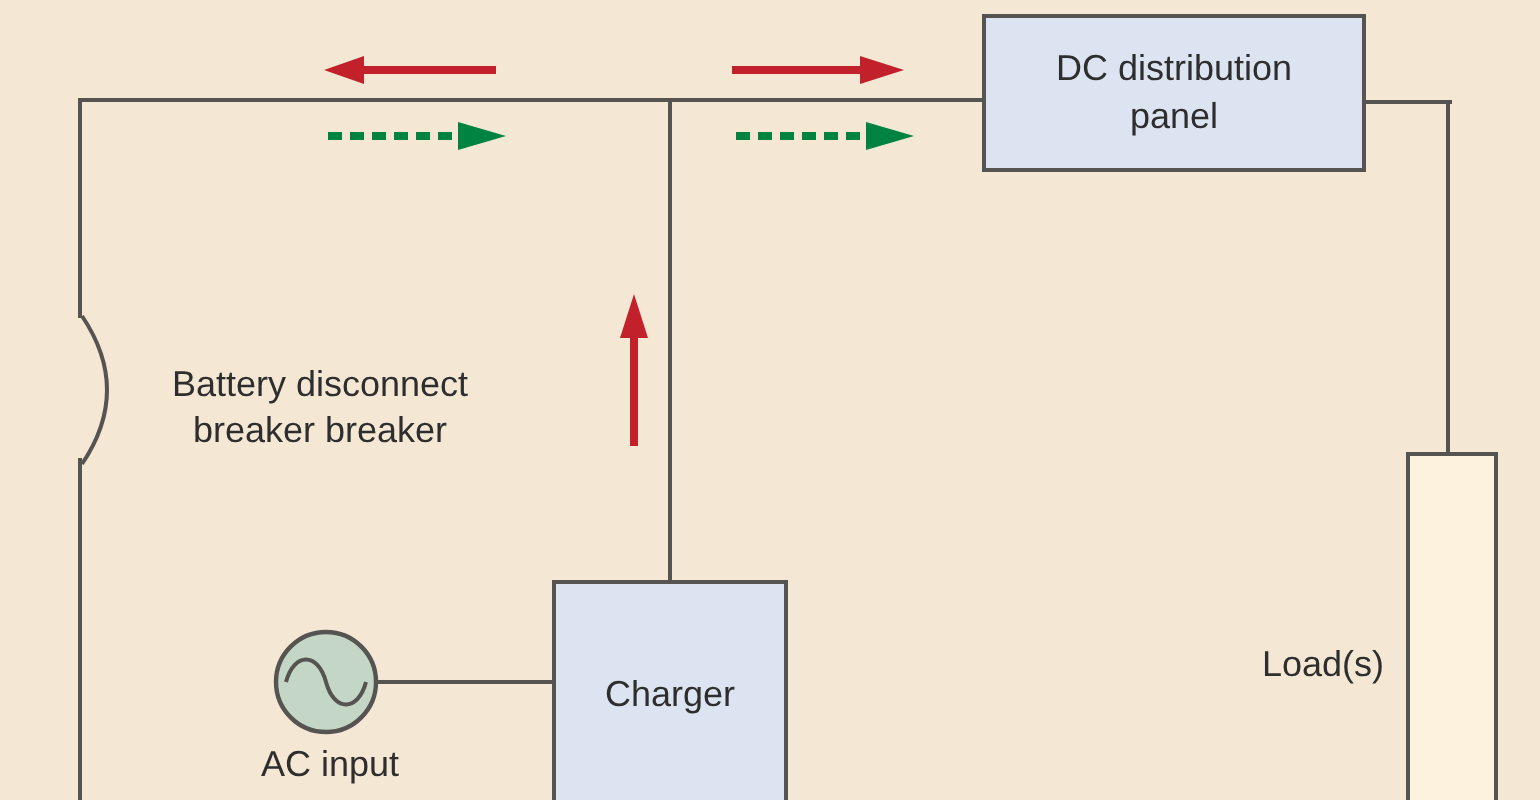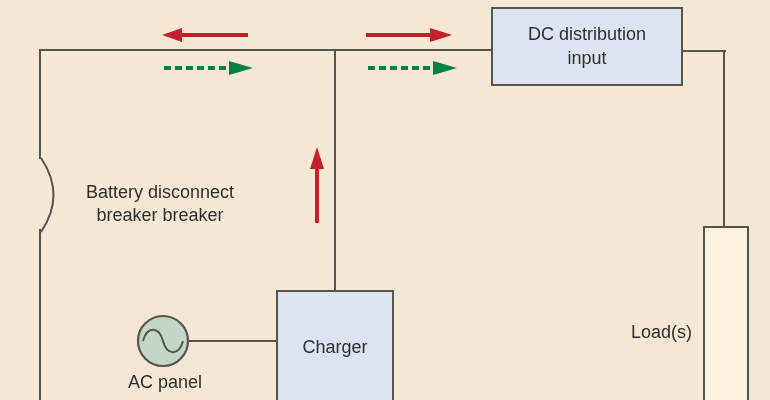--- a/index.html
+++ b/index.html
@@ -86,31 +86,31 @@
   <svg class="arrow arrow-green" style="left:365px; top:60px;" width="94" height="16">
     <line x1="3" y1="8" x2="70" y2="8" stroke-width="4" stroke-dasharray="7 4"></line>
     <polygon points="92,8 68,1 68,15"></polygon>
   </svg>
   <svg class="arrow arrow-red" style="left:309px; top:145px;" width="16" height="82">
     <line x1="8" y1="78" x2="8" y2="24" stroke-width="4"></line>
     <polygon points="8,2 1,24 15,24"></polygon>
   </svg>
 
   <div id="dc-panel-box" class="node-box" style="left:491px; top:7px; width:192px; height:79px;">
-    <div class="node-label">DC distribution input</div>
+    <div class="node-label">DC distribution panel</div>
   </div>
 
   <div id="charger-box" class="node-box" style="left:276px; top:290px; width:118px; height:116px;">
     <div class="node-label">Charger</div>
   </div>
 
   <div id="load-box" class="node-box" style="left:703px; top:226px; width:46px; height:178px;"></div>
 
   <svg id="ac-circle-svg" class="arrow" style="left:135px; top:313px;" width="56" height="56">
     <circle cx="28" cy="28" r="25" stroke-width="2.2"></circle>
     <path class="diagram-stroke" stroke-width="2" d="M 8 28 C 12 13, 24 13, 28 28 C 32 43, 44 43, 48 28"></path>
   </svg>
 
   <div id="breaker-label" class="label">Battery disconnect breaker breaker</div>
-  <div id="ac-label" class="label">AC panel</div>
+  <div id="ac-label" class="label">AC input</div>
   <div id="load-label" class="label">Load(s)</div>
 
 </div>
 
 </body></html>

